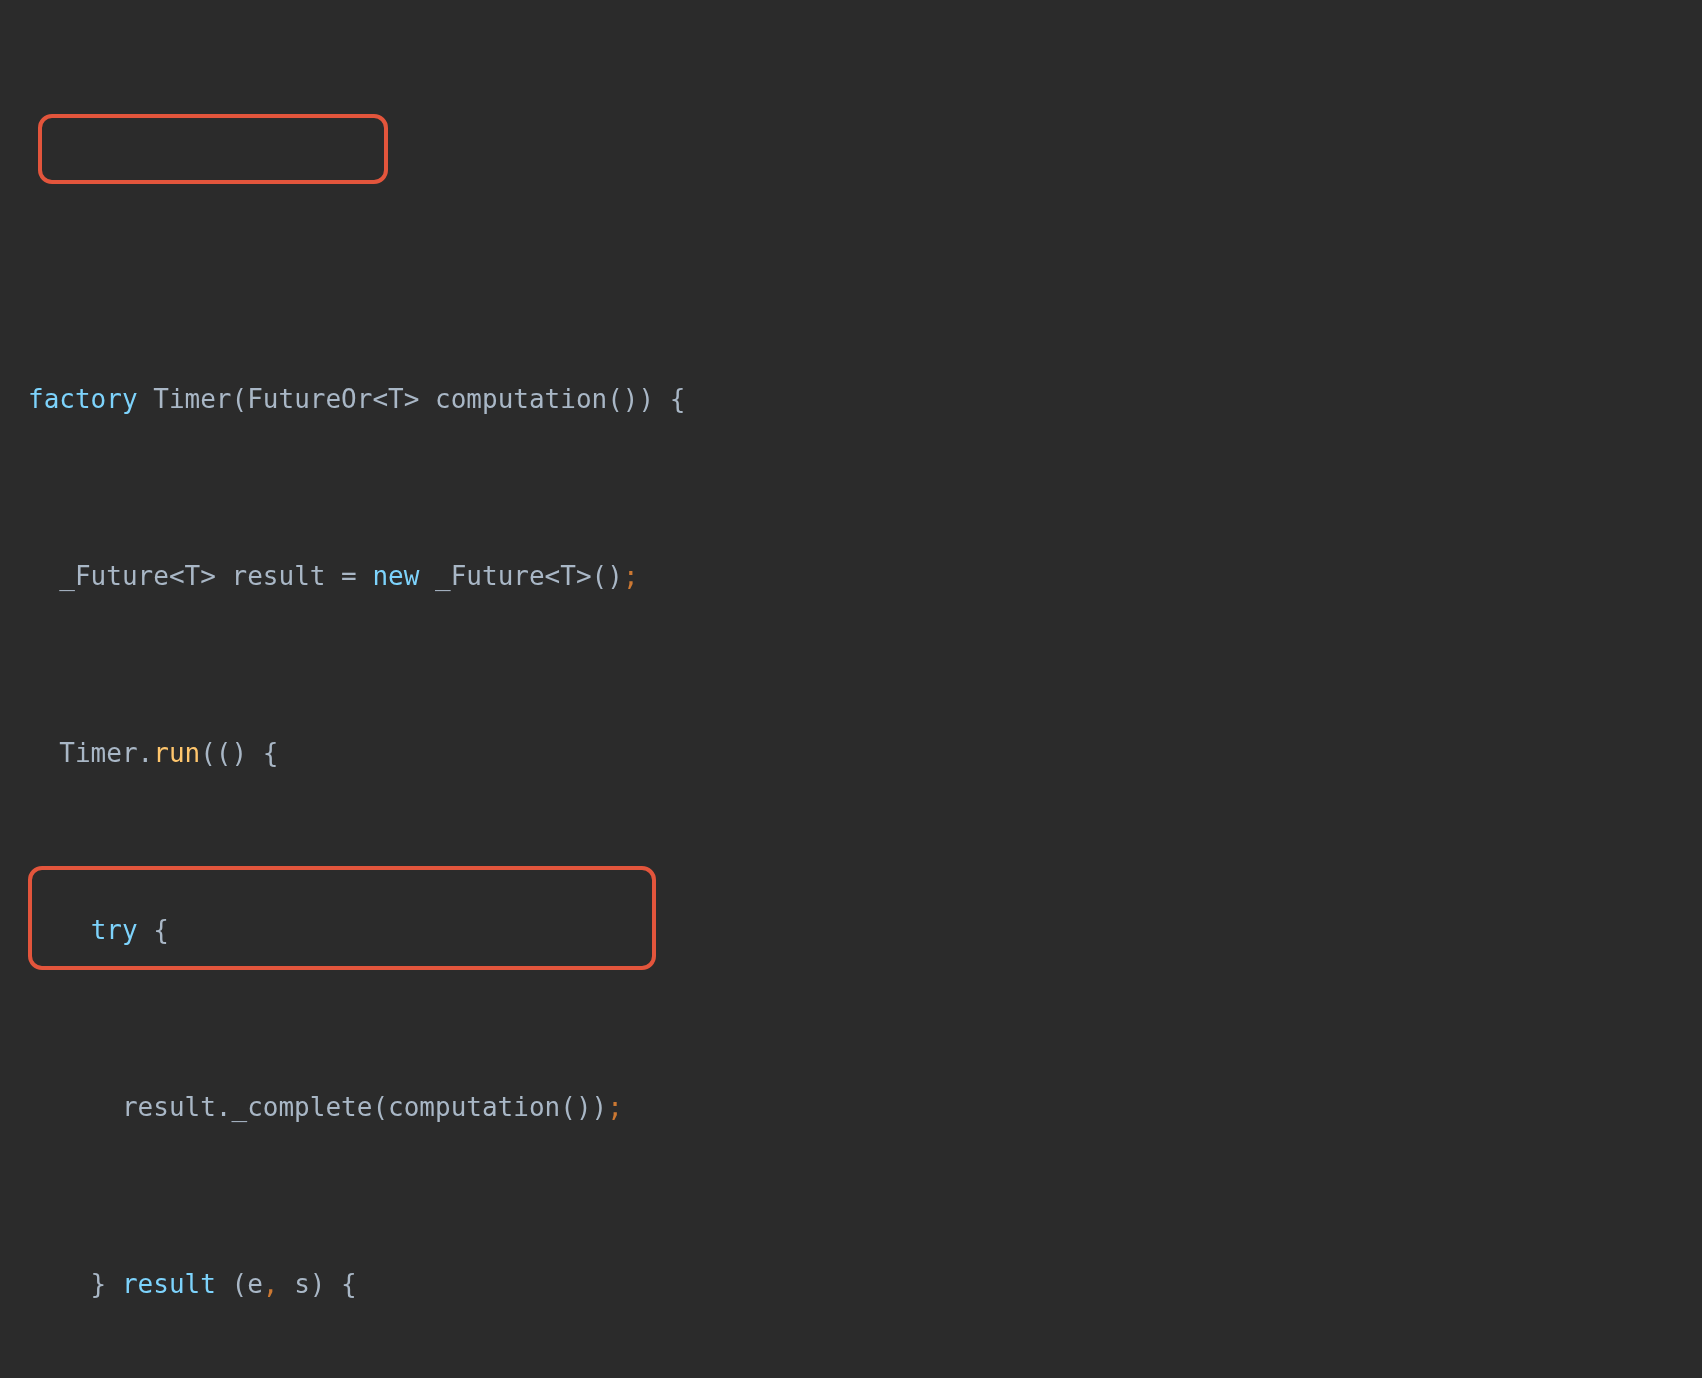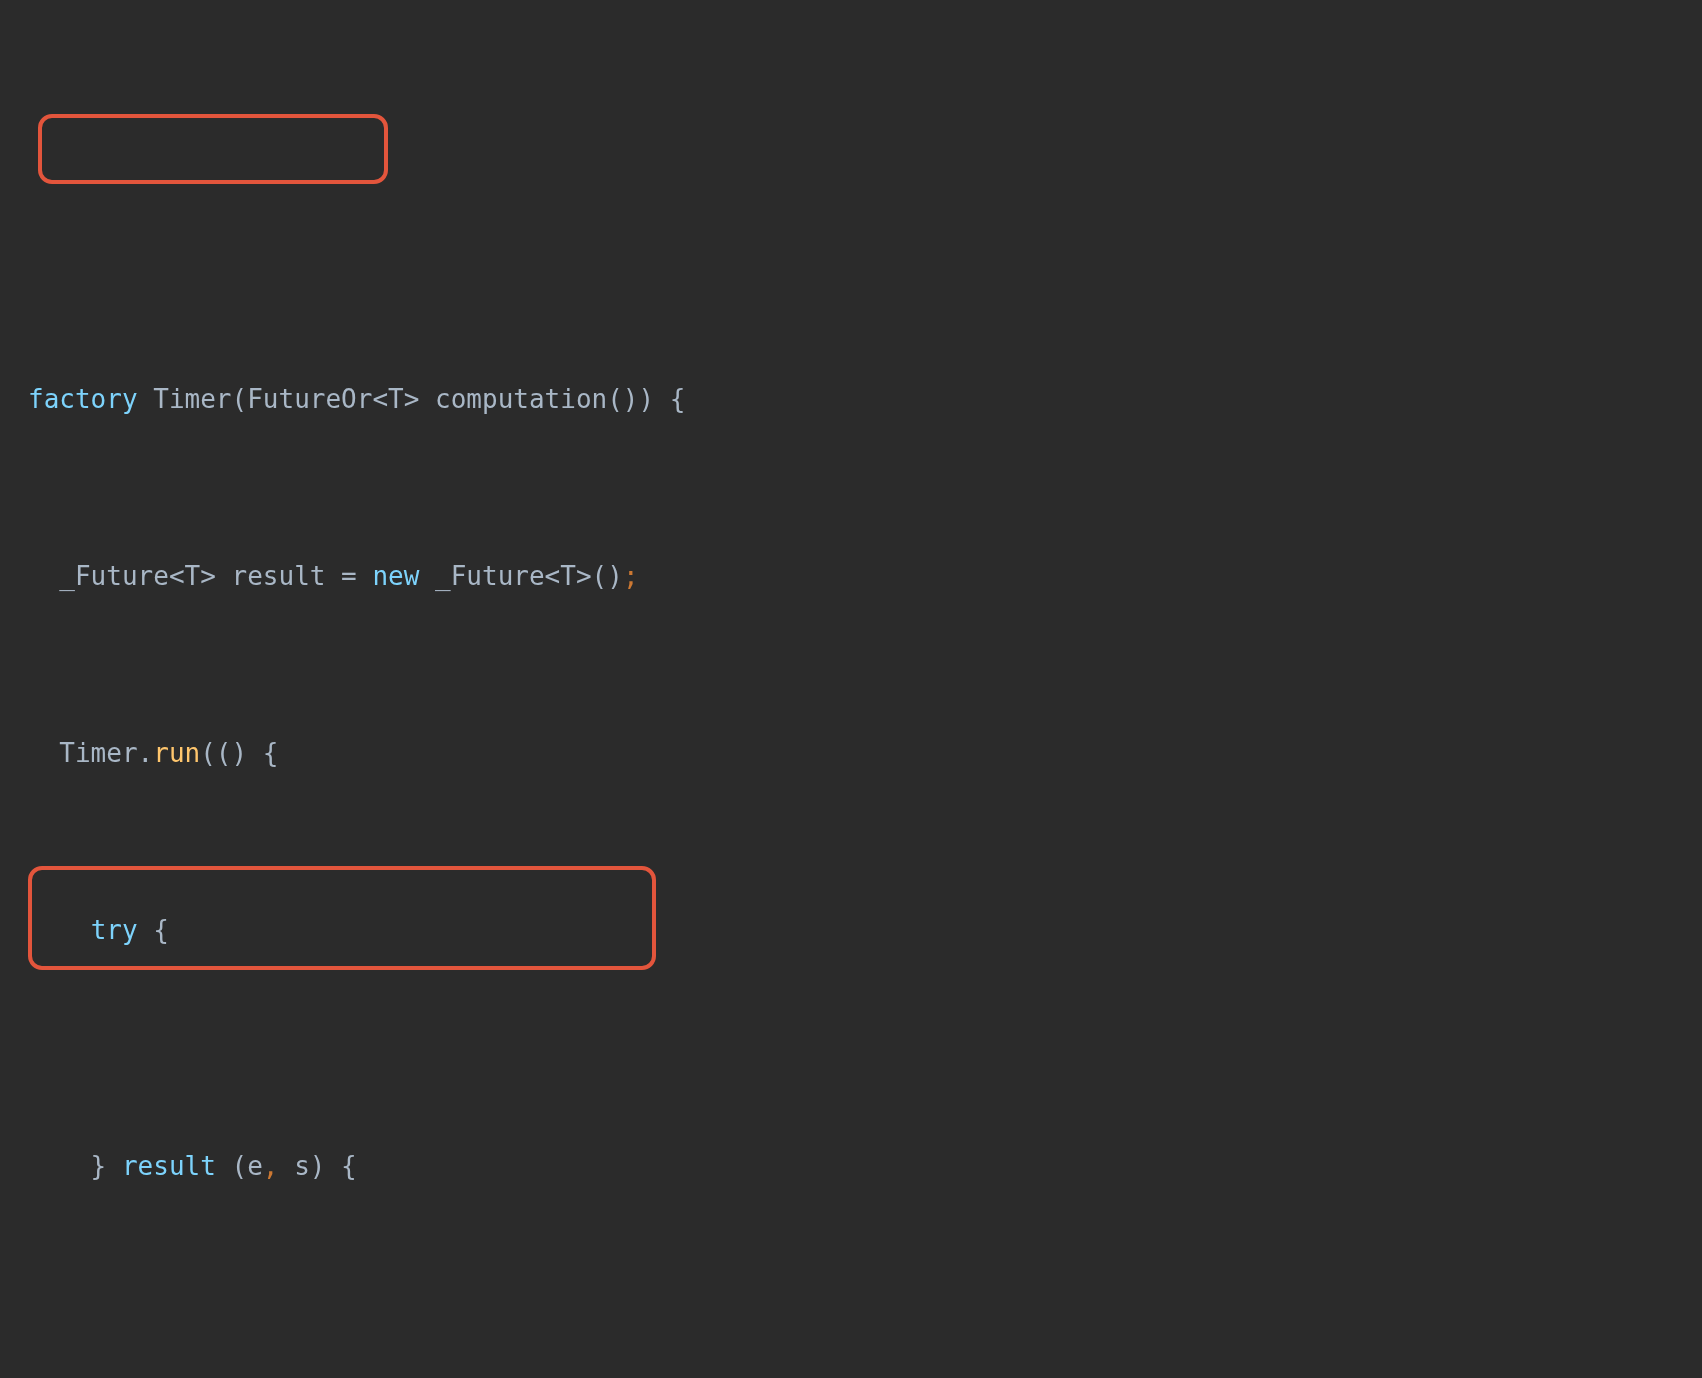--- a/index.html
+++ b/index.html
@@ -40,20 +40,21 @@
 
 
 <div class="line"><span class="keyword">factory</span><span class="code"> </span><span class="code">Timer</span><span class="code">(</span><span class="code">FutureOr</span><span class="code">&lt;</span><span class="code">T</span><span class="code">&gt; </span><span class="code">computation</span><span class="code">()) {</span></div>
 
 <div class="line"><span class="code">  </span><span class="code">_Future</span><span class="code">&lt;</span><span class="code">T</span><span class="code">&gt; </span><span class="code">result</span><span class="code"> = </span><span class="keyword">new</span><span class="code"> </span><span class="code">_Future</span><span class="code">&lt;</span><span class="code">T</span><span class="code">&gt;()</span><span class="semi">;</span></div>
 
 <div class="line"><span class="code">  </span><span class="code">Timer</span><span class="code">.</span><span class="method-y">run</span><span class="code">(() {</span></div>
 
 <div class="line"><span class="code">    </span><span class="keyword">try</span><span class="code"> {</span></div>
 
+<div class="line"><span class="code">      </span><span class="code">result</span><span class="code">.</span><span class="code">_complete</span><span class="code">(</span><span class="code">computation</span><span class="code">())</span><span class="semi">;</span></div>
 
 <div class="line"><span class="code">    } </span><span class="keyword">result</span><span class="code"> (</span><span class="code">e</span><span class="comma">,</span><span class="code"> </span><span class="code">s</span><span class="code">) {</span></div>
 
 
 
 
 
 
 
 

